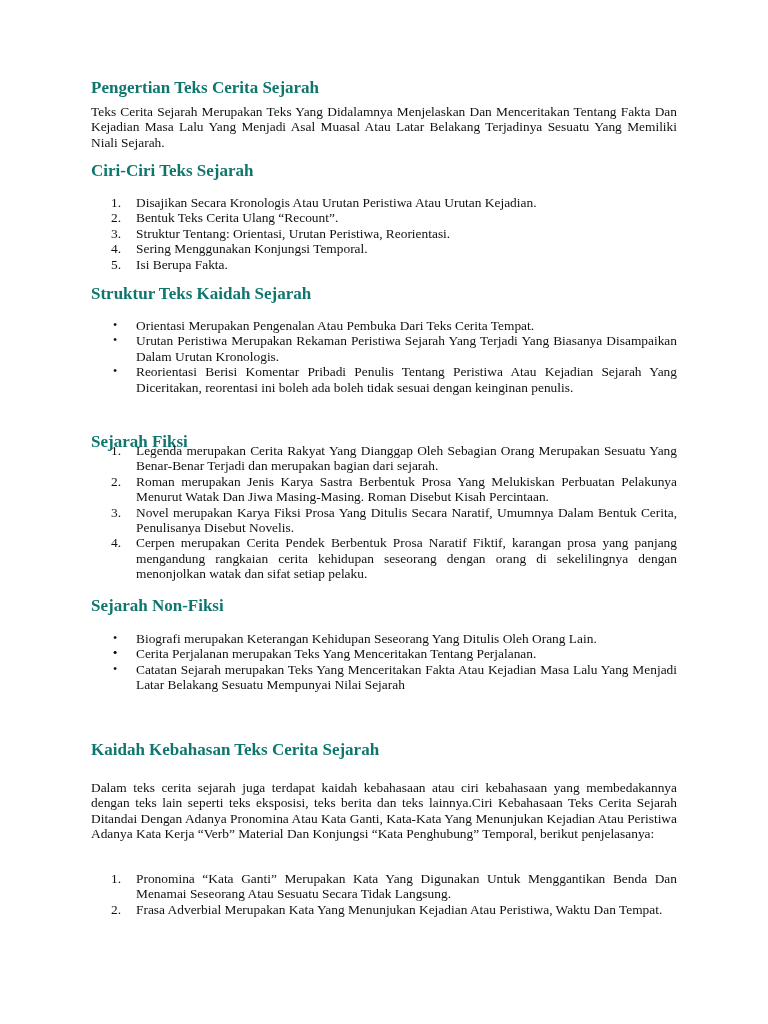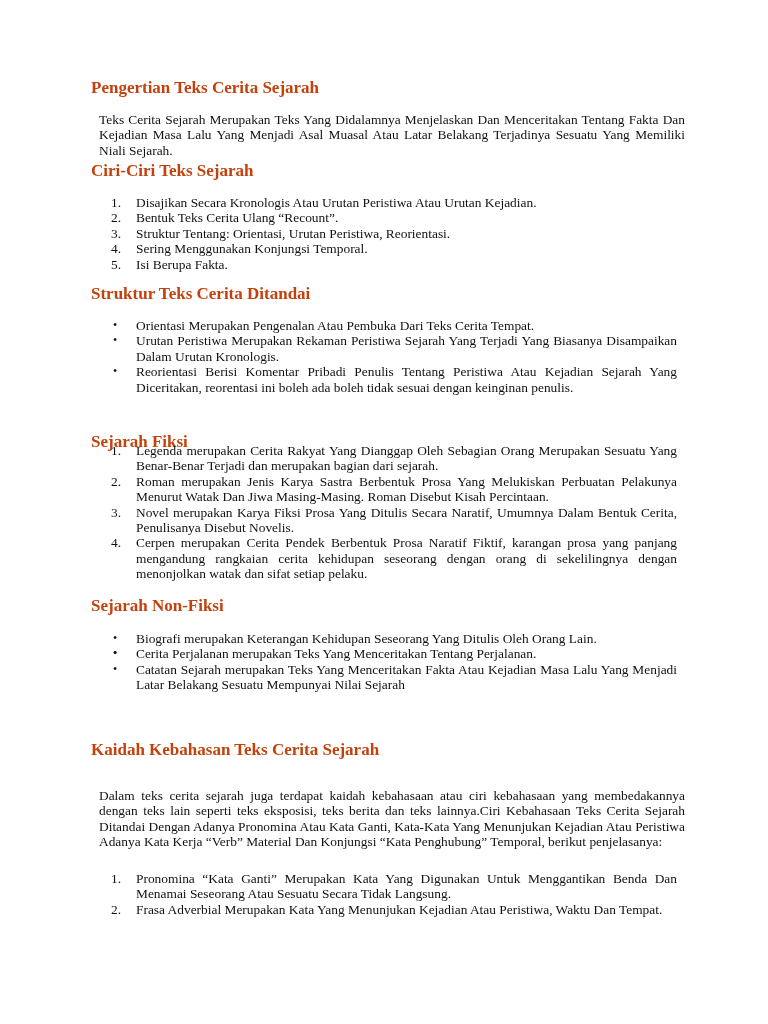--- a/index.html
+++ b/index.html
@@ -22,27 +22,27 @@
       width: 586px;
     }
     h2 {
       position: absolute;
       left: 0;
       margin: 0;
       font-size: 17px;
       font-weight: bold;
       line-height: 20px;
       white-space: nowrap;
-      color: #c2410c;
+      color: #0f766e;
     }
     .para {
       position: absolute;
       left: 0;
       width: 586px;
-      margin: 8px;
+      margin: 0;
       font-size: 13.4px;
       line-height: 15.4px;
       text-align: justify;
     }
     ol, ul {
       position: absolute;
       left: 0;
       width: 586px;
       margin: 0;
       padding: 0;
@@ -76,21 +76,21 @@
 
   <h2 style="top:161px;font-family:Liberation Serif, serif;">Ciri-Ciri Teks Sejarah</h2>
   <ol style="top:195px;">
     <li><span class="marker">1.</span><span>Disajikan Secara Kronologis Atau Urutan Peristiwa Atau Urutan Kejadian.</span></li>
     <li><span class="marker">2.</span><span>Bentuk Teks Cerita Ulang “Recount”.</span></li>
     <li><span class="marker">3.</span><span>Struktur Tentang: Orientasi, Urutan Peristiwa, Reorientasi.</span></li>
     <li><span class="marker">4.</span><span>Sering Menggunakan Konjungsi Temporal.</span></li>
     <li><span class="marker">5.</span><span>Isi Berupa Fakta.</span></li>
   </ol>
 
-  <h2 style="top:284px;">Struktur Teks Cerita Ditandai</h2>
+  <h2 style="top:284px;">Struktur Teks Kaidah Sejarah</h2>
   <ul style="top:318px;">
     <li><span class="marker">•</span><span>Orientasi Merupakan Pengenalan Atau Pembuka Dari Teks Cerita Tempat.</span></li>
     <li><span class="marker">•</span><span>Urutan Peristiwa Merupakan Rekaman Peristiwa Sejarah Yang Terjadi Yang Biasanya Disampaikan Dalam Urutan Kronologis.</span></li>
     <li><span class="marker">•</span><span>Reorientasi Berisi Komentar Pribadi Penulis Tentang Peristiwa Atau Kejadian Sejarah Yang Diceritakan, reorentasi ini boleh ada boleh tidak sesuai dengan keinginan penulis.</span></li>
   </ul>
 
   <h2 style="top:408px;margin-top:24px;">Sejarah Fiksi</h2>
   <ol style="top:443px;">
     <li><span class="marker">1.</span><span>Legenda merupakan Cerita Rakyat Yang Dianggap Oleh Sebagian Orang Merupakan Sesuatu Yang Benar-Benar Terjadi dan merupakan bagian dari sejarah.</span></li>
     <li><span class="marker">2.</span><span>Roman merupakan Jenis Karya Sastra Berbentuk Prosa Yang Melukiskan Perbuatan Pelakunya Menurut Watak Dan Jiwa Masing-Masing. Roman Disebut Kisah Percintaan.</span></li>

